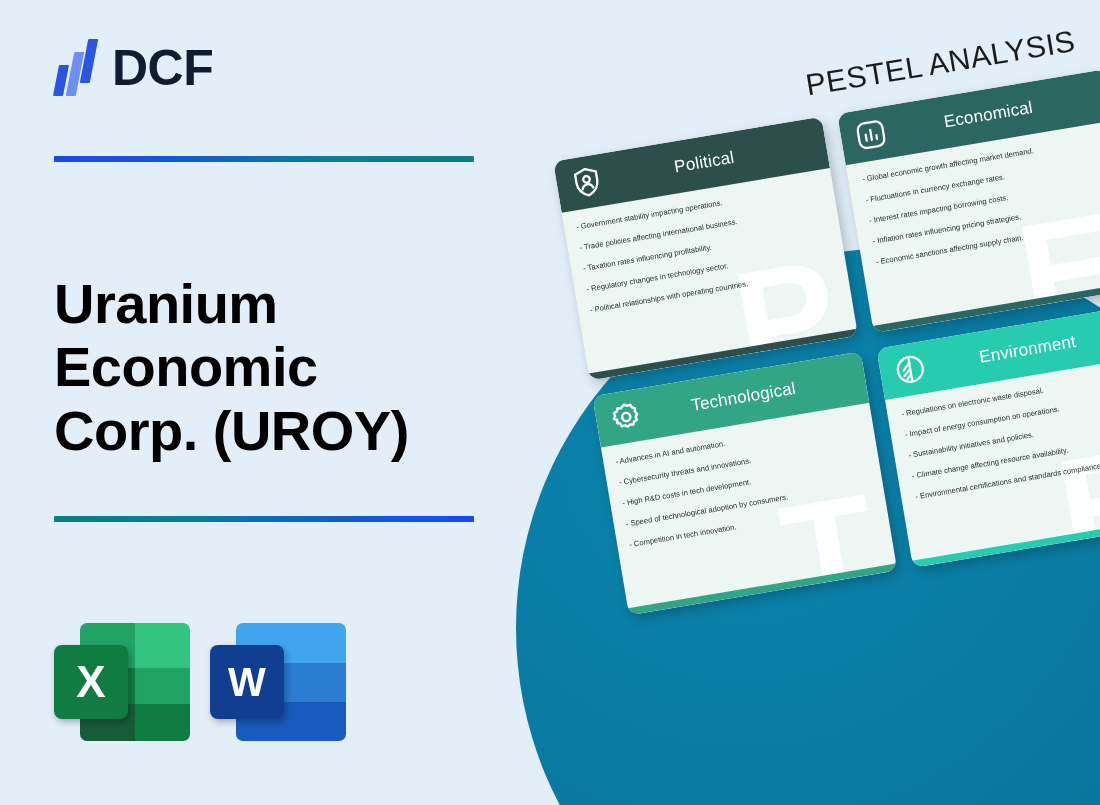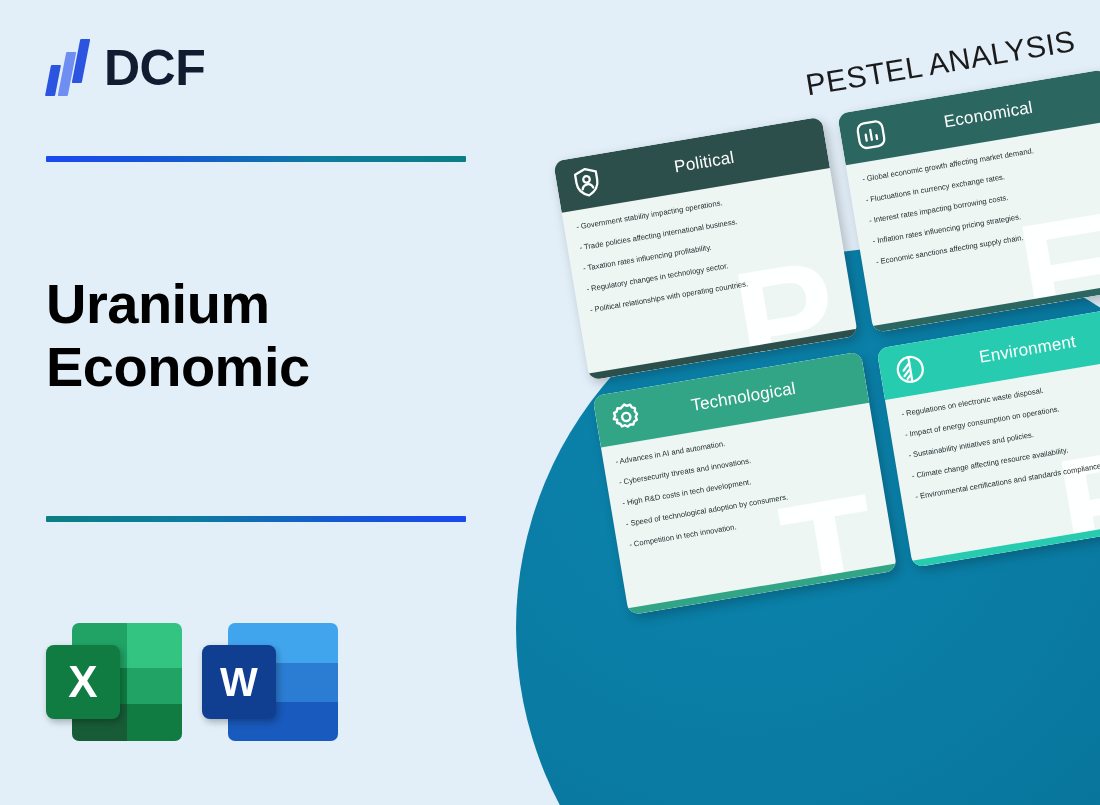--- a/index.html
+++ b/index.html
@@ -23,21 +23,21 @@
     width: 760px;
     height: 760px;
     border-radius: 50%;
     background: radial-gradient(circle at 30% 25%, #0b84ad 0%, #0a7ba3 45%, #036c92 100%);
     z-index: 0;
   }
 
   
   #left-panel {
     position: absolute;
-    left: 0; top: 0;
+    left: 8px; top: 0;
     width: 520px;
     height: 805px;
     z-index: 5;
   }
 
   
   #logo-block {
     position: absolute;
     left: 46px;
     top: 36px;
@@ -286,20 +286,21 @@
         <i class="bar2"></i>
         <i class="bar3"></i>
     </div>
     <div id="logo-text">DCF</div>
   </div>
 
   <div id="divider-top" class="divider"></div>
 
   <div id="page-title">
     <div>Uranium Economic</div>
+    <div>Corp. (UROY)</div>
   </div>
 
   <div id="divider-bottom" class="divider"></div>
 
   <div id="office-icons">
 
     <div class="office-icon">
       <div class="sheet" id="excel-sheet">
         <span class="q tl"></span>
           <span class="q tr"></span>

